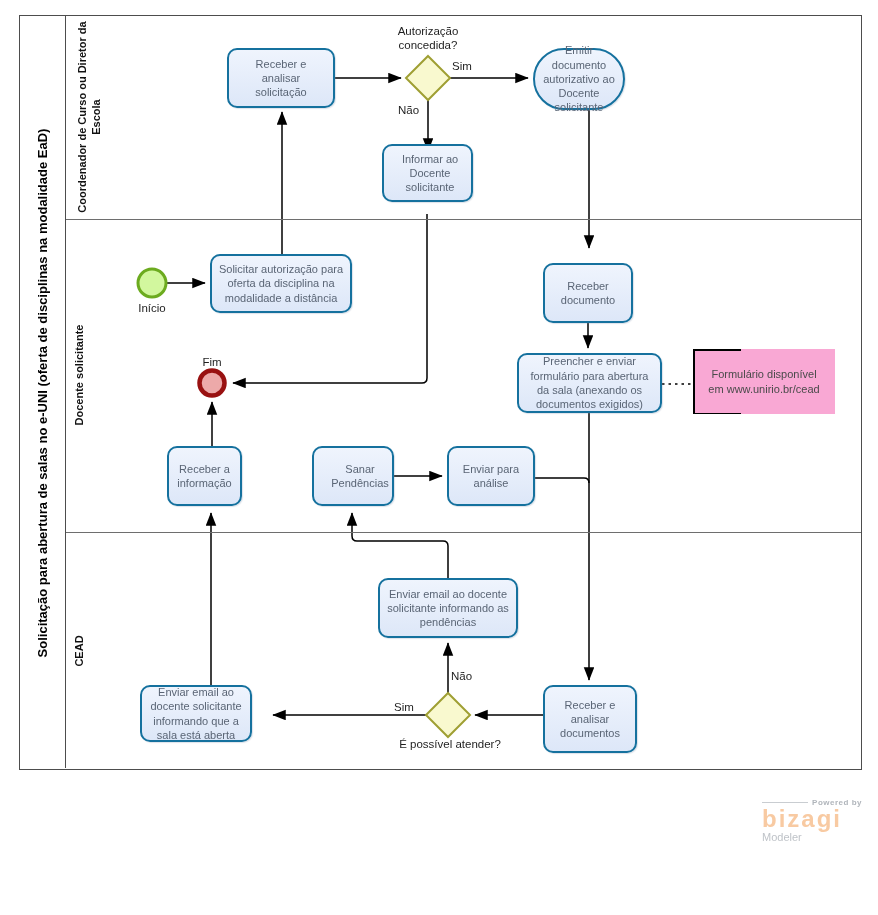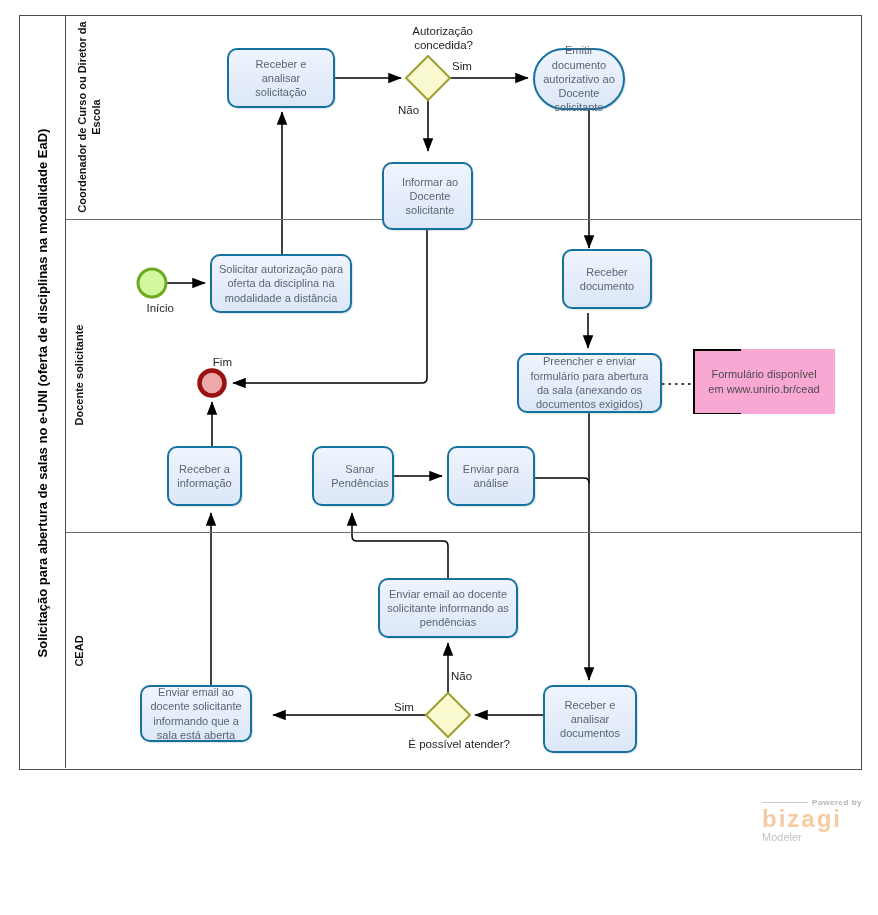--- a/index.html
+++ b/index.html
@@ -12,21 +12,21 @@
   .rot{transform:rotate(-90deg);display:flex;align-items:center;justify-content:center;text-align:center;}
   .pool-title{font-size:13px;font-weight:bold;color:#000;}
   .lane-title{font-size:11px;font-weight:bold;color:#111;line-height:1.25;}
   
   .task{border:2px solid #15719e;border-radius:10px;
         background:linear-gradient(to bottom,#eff4fd 0%,#dde7f8 100%);
         display:flex;align-items:center;justify-content:center;text-align:center;
         font-size:11px;color:#5a6575;line-height:1.3;padding:3px 6px;box-sizing:border-box;
         box-shadow:1px 1px 1px rgba(120,140,170,.25);}
   
-  .lbl{font-size:11.5px;color:#1f1f1f;text-align:right;line-height:1.25;}
+  .lbl{font-size:11.5px;color:#1f1f1f;text-align:center;line-height:1.25;}
   
   .annotation{background:#f9a8d4;color:#4a4a4a;font-size:11px;line-height:1.35;
               display:flex;align-items:center;justify-content:center;text-align:center;padding:4px 10px;box-sizing:border-box;}
   .annot-seg{background:#000;}
   
   .powered{font-size:8px;font-weight:bold;color:#b0b5bb;letter-spacing:.5px;}
   .powered-line{height:1px;background:#c9cdd1;}
   .bizagi{font-size:24px;font-weight:bold;color:#f8caa2;letter-spacing:2px;line-height:1;}
   .modeler{font-size:11px;color:#bfc3c8;}
   svg{position:absolute;left:0;top:0;}
@@ -81,29 +81,29 @@
 <div class="abs rot lane-title" style="left:-35px;top:643px;width:230px;height:16px;">CEAD</div>
 
 <div class="abs task" style="left:227px;top:48px;width:108px;height:60px;">
   <span>Receber  e analisar solicitação</span>
   </div>
 
 <div class="abs task" style="left:533px;top:48px;width:92px;height:62px;border-radius:31px;">
   <span>Emitir documento autorizativo ao Docente solicitante</span>
   </div>
 
-<div class="abs task" style="left:382px;top:162px;width:91px;height:68px;padding-left:11px;">
+<div class="abs task" style="left:382px;top:144px;width:91px;height:58px;padding-left:11px;">
   <span>Informar ao Docente solicitante</span>
   </div>
 
 <div class="abs task" style="left:210px;top:254px;width:142px;height:59px;">
   <span>Solicitar autorização para oferta da disciplina na modalidade a distância</span>
   </div>
 
-<div class="abs task" style="left:543px;top:249px;width:90px;height:60px;margin-left:19px;">
+<div class="abs task" style="left:543px;top:263px;width:90px;height:60px;">
   <span>Receber documento</span>
   </div>
 
 <div class="abs task" style="left:517px;top:353px;width:145px;height:60px;">
   <span>Preencher e enviar formulário para abertura da sala (anexando os documentos exigidos)</span>
   </div>
 
 <div class="abs task" style="left:167px;top:446px;width:75px;height:60px;">
   <span>Receber a informação</span>
   </div>

